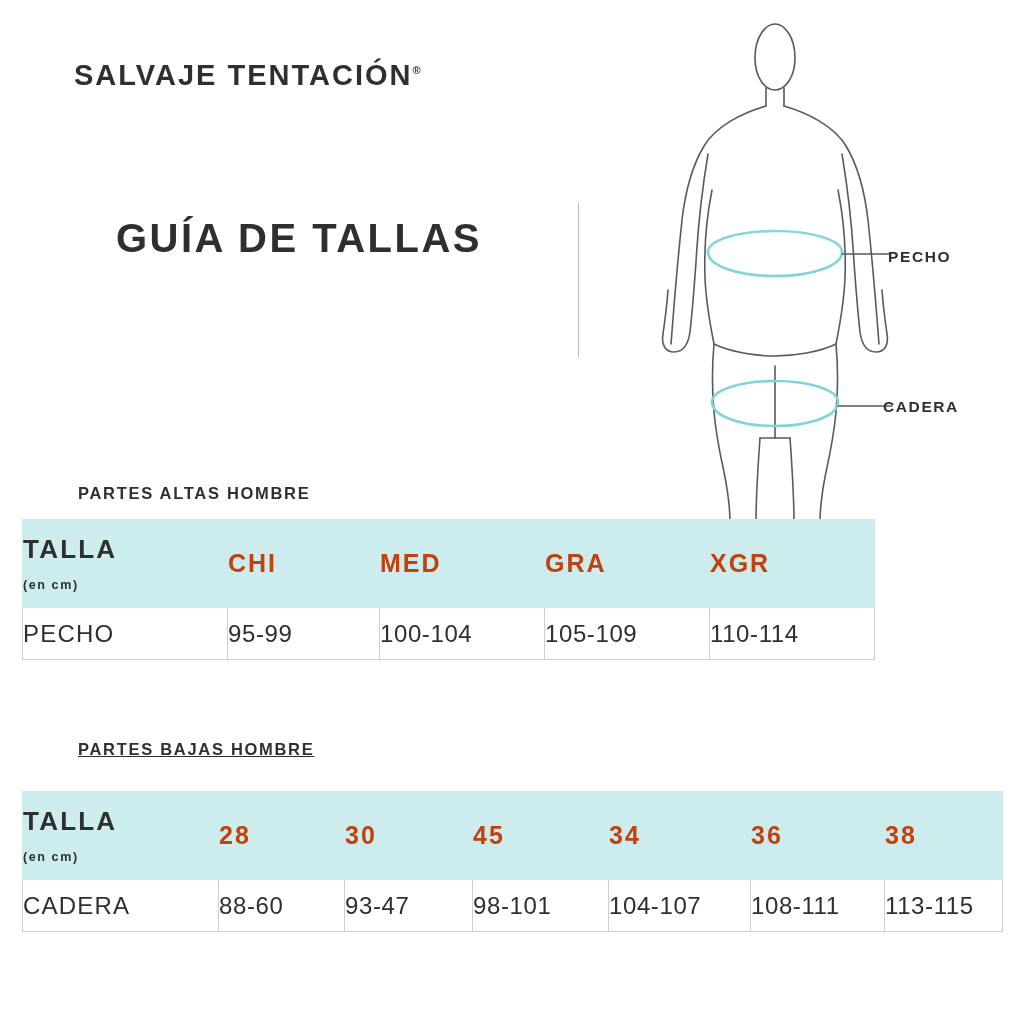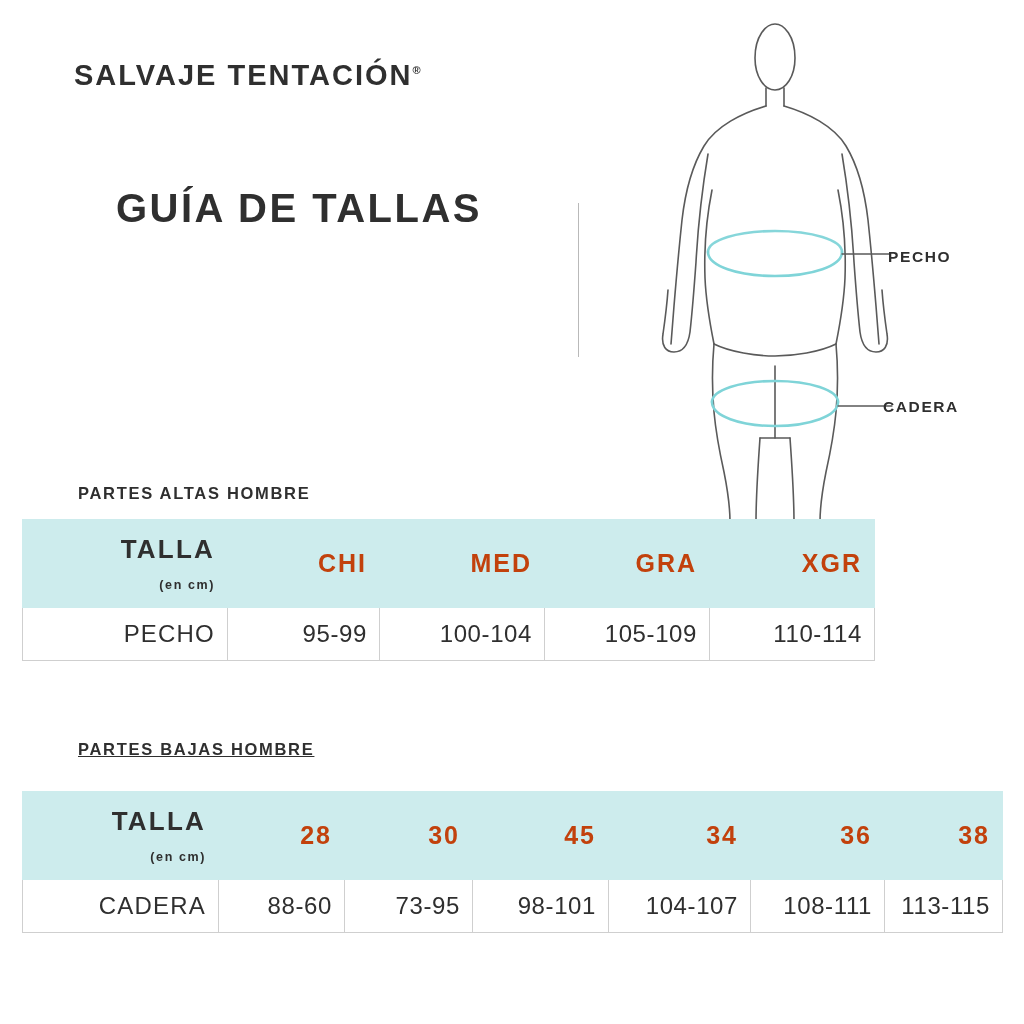--- a/index.html
+++ b/index.html
@@ -32,21 +32,21 @@
     font-size: 11px;
     vertical-align: super;
     letter-spacing: 0;
     font-weight: bold;
   }
 
   
   .heading {
     position: absolute;
     left: 74px;
-    top: 186px;
+    top: 216px;
     width: 450px;
     text-align: center;
   }
   .heading h1 {
     margin: 0;
     font-size: 40px;
     font-weight: bold;
     letter-spacing: 2.5px;
     color: #2f2f2f;
     white-space: nowrap;
@@ -106,23 +106,23 @@
   table {
     position: absolute;
     border-collapse: collapse;
     table-layout: fixed;
   }
   .tbl-upper { left: 22px; top: 519px; width: 852px; }
   .tbl-lower { left: 22px; top: 791px; width: 980px; }
 
   table td, table th {
     border: 1px solid #cfcfcf;
-    text-align: right;
+    text-align: left;
     vertical-align: middle;
-    padding: 12px;
+    padding: 0;
   }
 
   .head-row td { background: #cdeced; border-color: #cdeced; height: 88px; }
   .head-row .talla-cell { color: #2f2f2f; }
 
   .talla-main {
     display: block;
     font-size: 26px;
     font-weight: bold;
     letter-spacing: 2.2px;
@@ -269,21 +269,21 @@
         <td class="head-size">28</td>
         <td class="head-size">30</td>
         <td class="head-size">45</td>
         <td class="head-size">34</td>
         <td class="head-size">36</td>
         <td class="head-size">38</td>
       </tr>
       <tr class="body-row">
         <td class="row-label">CADERA</td>
         <td class="cell-val">88-60</td>
-        <td class="cell-val">73-95</td>
+        <td class="cell-val">93-47</td>
         <td class="cell-val">98-101</td>
         <td class="cell-val">104-107</td>
         <td class="cell-val">108-111</td>
         <td class="cell-val">113-115</td>
       </tr>
     </tbody>
   </table>
 
 </div>
 

